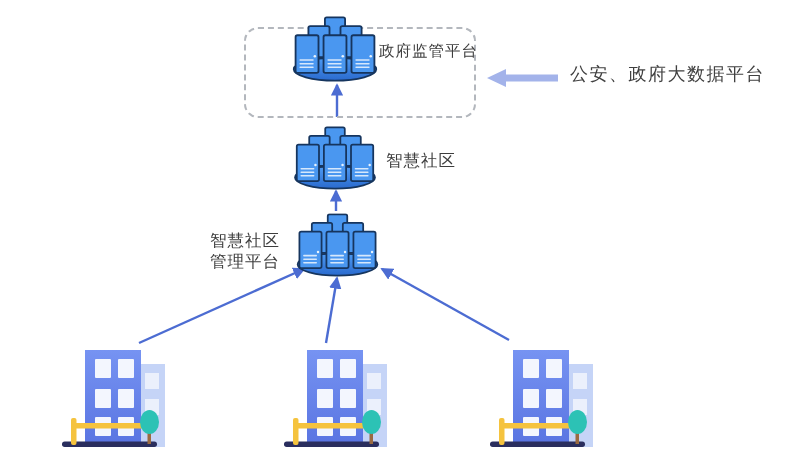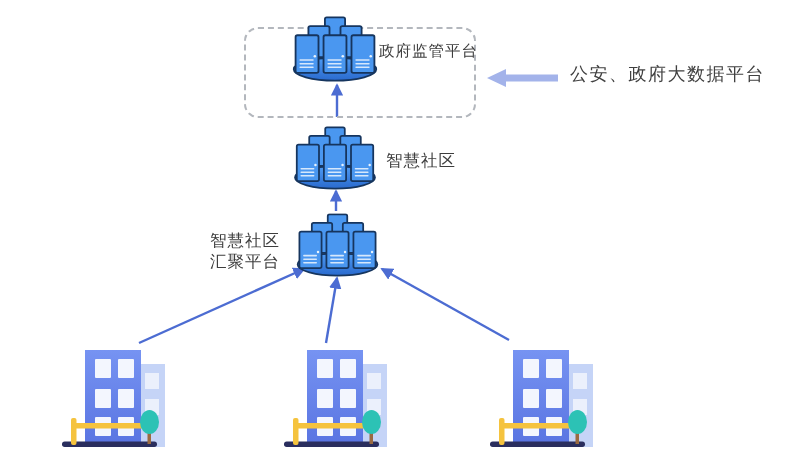--- a/index.html
+++ b/index.html
@@ -128,21 +128,21 @@
   <div class="cluster cluster-community">
     <svg viewBox="0 0 96 72" width="85" height="64">
       <use href="#sym-cluster"></use>
     </svg>
   </div>
 
   <div class="node-label label-gov">政府监管平台</div>
   <div class="node-label label-hub">智慧社区</div>
   <div class="node-label label-community">
     <span>智慧社区</span><br>
-    <span>汇聚平台</span>
+    <span>管理平台</span>
   </div>
   <div class="node-label label-external">公安、政府大数据平台</div>
 
   <div class="building building-1">
     <svg viewBox="0 0 106 102" width="106" height="102">
       <use href="#sym-building"></use>
     </svg>
   </div>
   <div class="building building-2">
     <svg viewBox="0 0 106 102" width="106" height="102">

